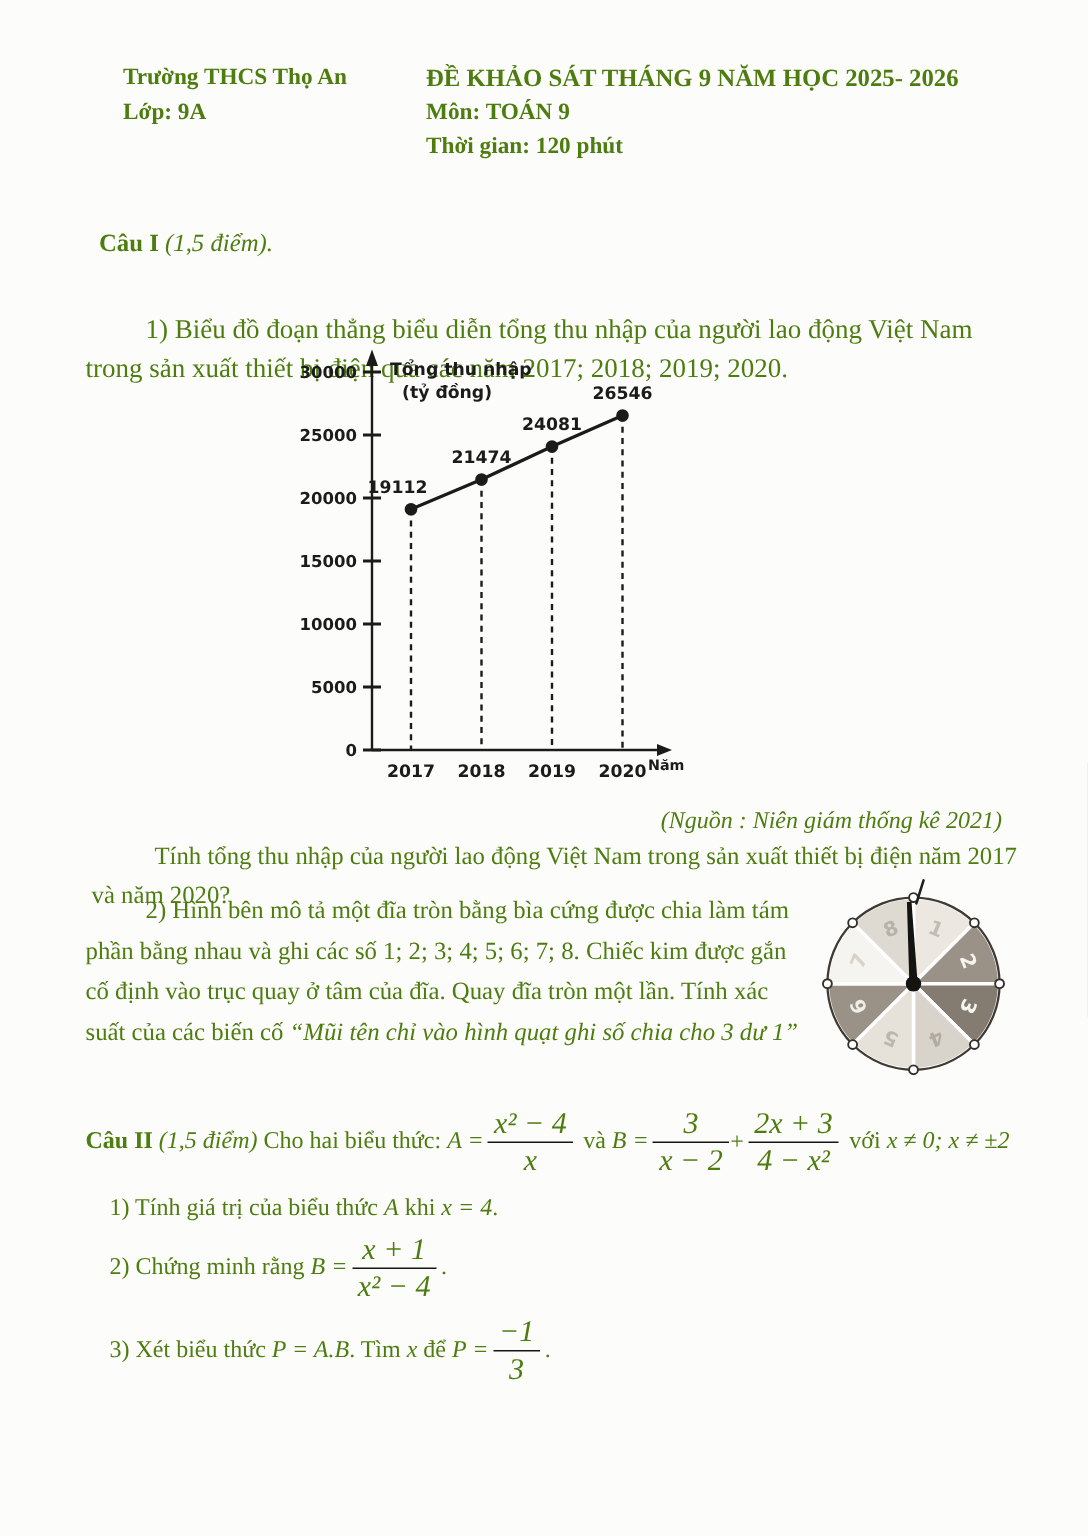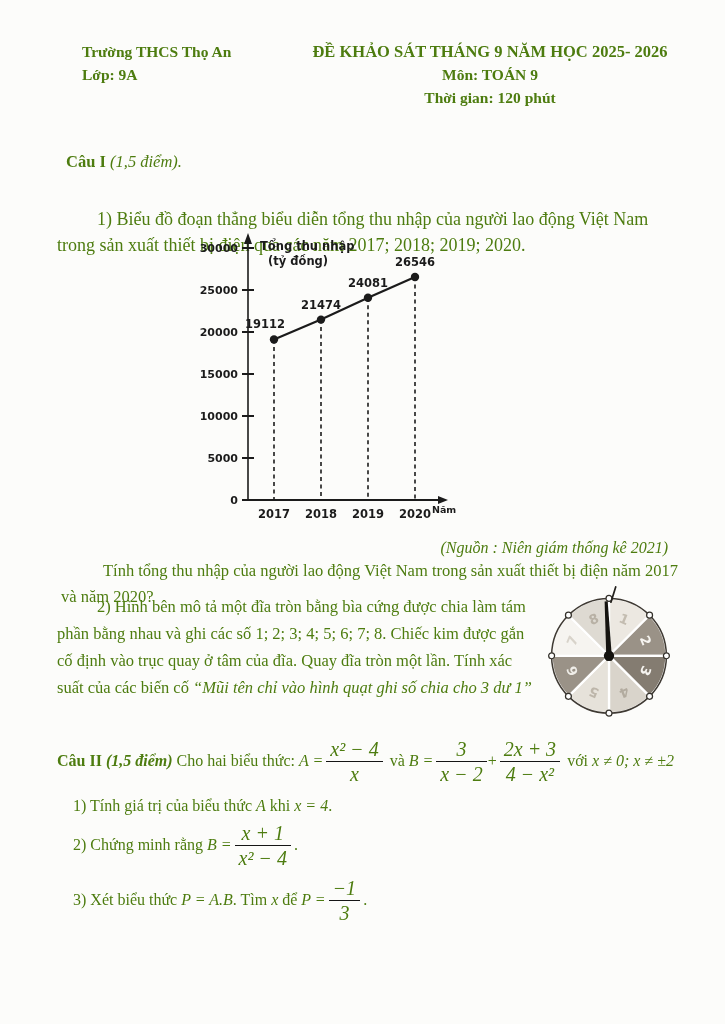--- a/index.html
+++ b/index.html
@@ -1,24 +1,24 @@
 <!DOCTYPE html>
 <html><head>
 <meta charset="utf-8">
 <style>
   html,body{margin:0;padding:0;background:#e9e9e7;}
   .page{position:relative;width:725px;height:1024px;margin:0 auto;background:#fcfcfa;
         font-family:"Liberation Serif",serif;color:#4d7c0f;overflow:hidden;}
   .b{font-weight:bold}
   .i{font-style:italic}
-  .bi{font-weight:bold;font-style:italic}
+  .bi{font-weight:normal;font-style:italic}
   .mi{font-style:italic}
 
   .hdr-left{position:absolute;left:82px;top:40px;font-weight:bold;font-size:15.5px;line-height:23px;}
-  .hdr-right{position:absolute;left:296px;top:40px;width:388px;text-align:center;font-weight:bold;
+  .hdr-right{position:absolute;left:284px;top:40px;width:388px;text-align:left;font-weight:bold;
              font-size:15.5px;line-height:23px;}
   .hdr-right .title{font-size:16.5px;}
 
   .cau1-head{position:absolute;left:66px;top:152px;font-size:16.5px;}
   .p1{position:absolute;left:57px;top:175px;width:622px;text-indent:40px;line-height:26px;font-size:18px;margin-top:31px;}
 
   .chart-wrap{position:absolute;left:180px;top:232px;width:300px;height:302px;}
   .source{position:absolute;left:290px;top:539px;width:378px;text-align:right;font-style:italic;font-size:16px;}
 
   .question{position:absolute;left:61px;top:541px;width:622px;text-indent:42px;line-height:26px;font-size:16.5px;}

